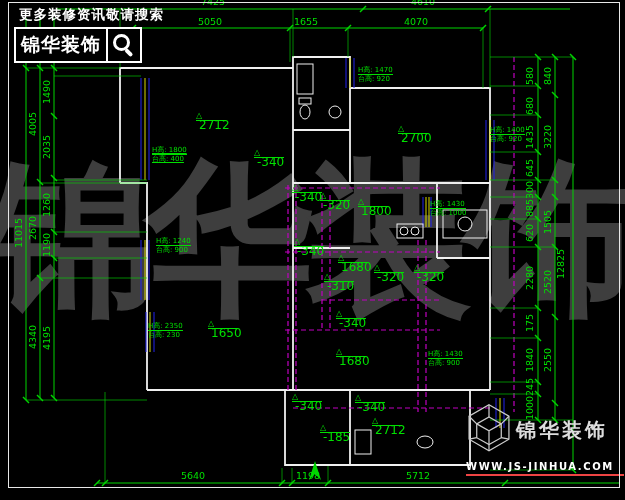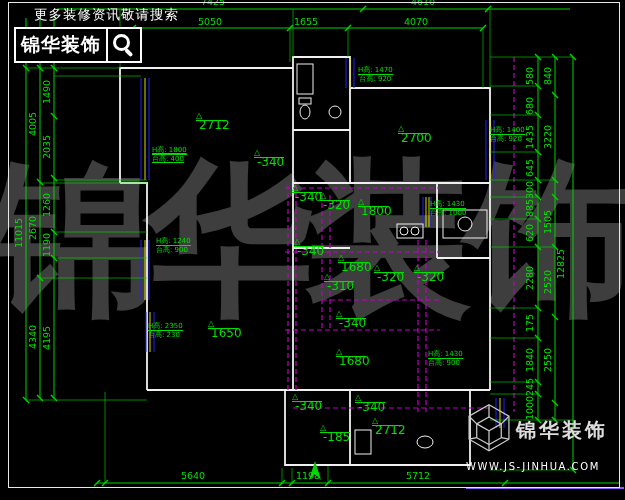--- a/index.html
+++ b/index.html
@@ -24,39 +24,39 @@
   #labels .dim{position:absolute;color:var(--tgreen,#00e000);font-size:9.5px;white-space:nowrap;
                transform:translateX(-50%);}
   #labels .dim.rot{transform:translate(-50%,-50%) rotate(-90deg);}
   .elev{position:absolute;width:30px;color:var(--tgreen,#00e000);}
   .elev .tri{position:absolute;top:-8px;left:0;font-size:8px;line-height:8px;}
   .elev .bar{display:block;width:30px;height:1px;background:var(--tgreen,#00e000);}
   .elev .num{display:block;font-size:12px;line-height:8px;padding-left:3px;}
   .wlabel{position:absolute;color:var(--tgreen,#00e000);font-size:7px;line-height:8px;white-space:nowrap;}
   .wlabel .l1{display:block;border-bottom:1px solid var(--tgreen,#00e000);}
   
-  #slogan{position:absolute;left:34px;top:6px;color:#fff;font-size:13.5px;font-weight:normal;
+  #slogan{position:absolute;left:19px;top:6px;color:#fff;font-size:13.5px;font-weight:bold;
           letter-spacing:1px;z-index:5;}
   #brandbox{position:absolute;left:14px;top:27px;width:128px;height:36px;border:2px solid #fff;
             box-sizing:border-box;display:flex;align-items:center;z-index:5;background:#000;}
   #brandbox .txt{font-size:19px;font-weight:bold;color:#fff;padding:0 5px;letter-spacing:1px;white-space:nowrap;}
   #brandbox .sep{width:2px;height:32px;background:#fff;}
   #brandbox .magwrap{width:32px;height:32px;position:relative;}
   .magicon{position:absolute;left:4px;top:4px;width:24px;height:24px;}
   .magicon::before{content:"";position:absolute;left:1px;top:1px;width:11px;height:11px;
                    border:3px solid #fff;border-radius:50%;}
   .magicon::after{content:"";position:absolute;left:15px;top:15px;width:9px;height:4px;background:#fff;
                   transform:rotate(45deg);transform-origin:0 0;border-radius:2px;}
   
   #logo{position:absolute;left:466px;top:402px;width:158px;z-index:5;}
   #logo .row{display:flex;align-items:center;}
   #logo .texts{margin-left:4px;}
   #logo .b1,#logo .b2{font-size:20px;font-weight:bold;color:#ddd;line-height:22px;letter-spacing:3px;white-space:nowrap;}
-  #logo .site{font-size:10px;color:#fff;font-weight:normal;letter-spacing:1.6px;margin-top:3px;
-              border-bottom:2px solid #8b5cf6;padding-bottom:15px;white-space:nowrap;}
+  #logo .site{font-size:10px;color:#fff;font-weight:bold;letter-spacing:1.6px;margin-top:3px;
+              border-bottom:2px solid #ef4444;padding-bottom:2px;white-space:nowrap;}
 </style>
 </head>
 <body>
 
 <div id="stage" style="--bg: #000000; --dgreen: #00d400; --tgreen: #00e000; --wall: #f0f0f0; --magenta: #c000c0; --wblue: #2222ee; --wyellow: #d8d800;">
 
   <div id="wm">
       <span style="left: -15px; top: 155px;">锦</span>
       <span style="left: 145px; top: 155px;">华</span>
       <span style="left: 305px; top: 155px;">装</span>
@@ -317,21 +317,21 @@
         <span class="tri">△</span>
         <span class="bar"></span>
         <span class="num">2712</span>
       </div>
       <div class="elev" style="left: 320px; top: 432px;">
         <span class="tri">△</span>
         <span class="bar"></span>
         <span class="num">-185</span>
       </div>
       <div class="wlabel" style="left: 152px; top: 146px; text-decoration: underline;"><span class="l1">H高: 1800</span><span class="l2">台高: 400</span></div>
-      <div class="wlabel" style="left: 358px; top: 66px; text-align: center;"><span class="l1">H高: 1470</span><span class="l2">台高: 920</span></div>
+      <div class="wlabel" style="left: 358px; top: 66px;"><span class="l1">H高: 1470</span><span class="l2">台高: 920</span></div>
       <div class="wlabel" style="left: 490px; top: 126px;"><span class="l1">H高: 1400</span><span class="l2">台高: 920</span></div>
       <div class="wlabel" style="left: 156px; top: 237px;"><span class="l1">H高: 1240</span><span class="l2">台高: 900</span></div>
       <div class="wlabel" style="left: 148px; top: 322px;"><span class="l1">H高: 2350</span><span class="l2">台高: 230</span></div>
       <div class="wlabel" style="left: 430px; top: 200px;"><span class="l1">H高: 1430</span><span class="l2">台高: 1000</span></div>
       <div class="wlabel" style="left: 428px; top: 350px;"><span class="l1">H高: 1430</span><span class="l2">台高: 900</span></div>
     </div>
 
   <div id="slogan">更多装修资讯敬请搜索</div>
   <div id="brandbox">
     <span class="txt">锦华装饰</span>

